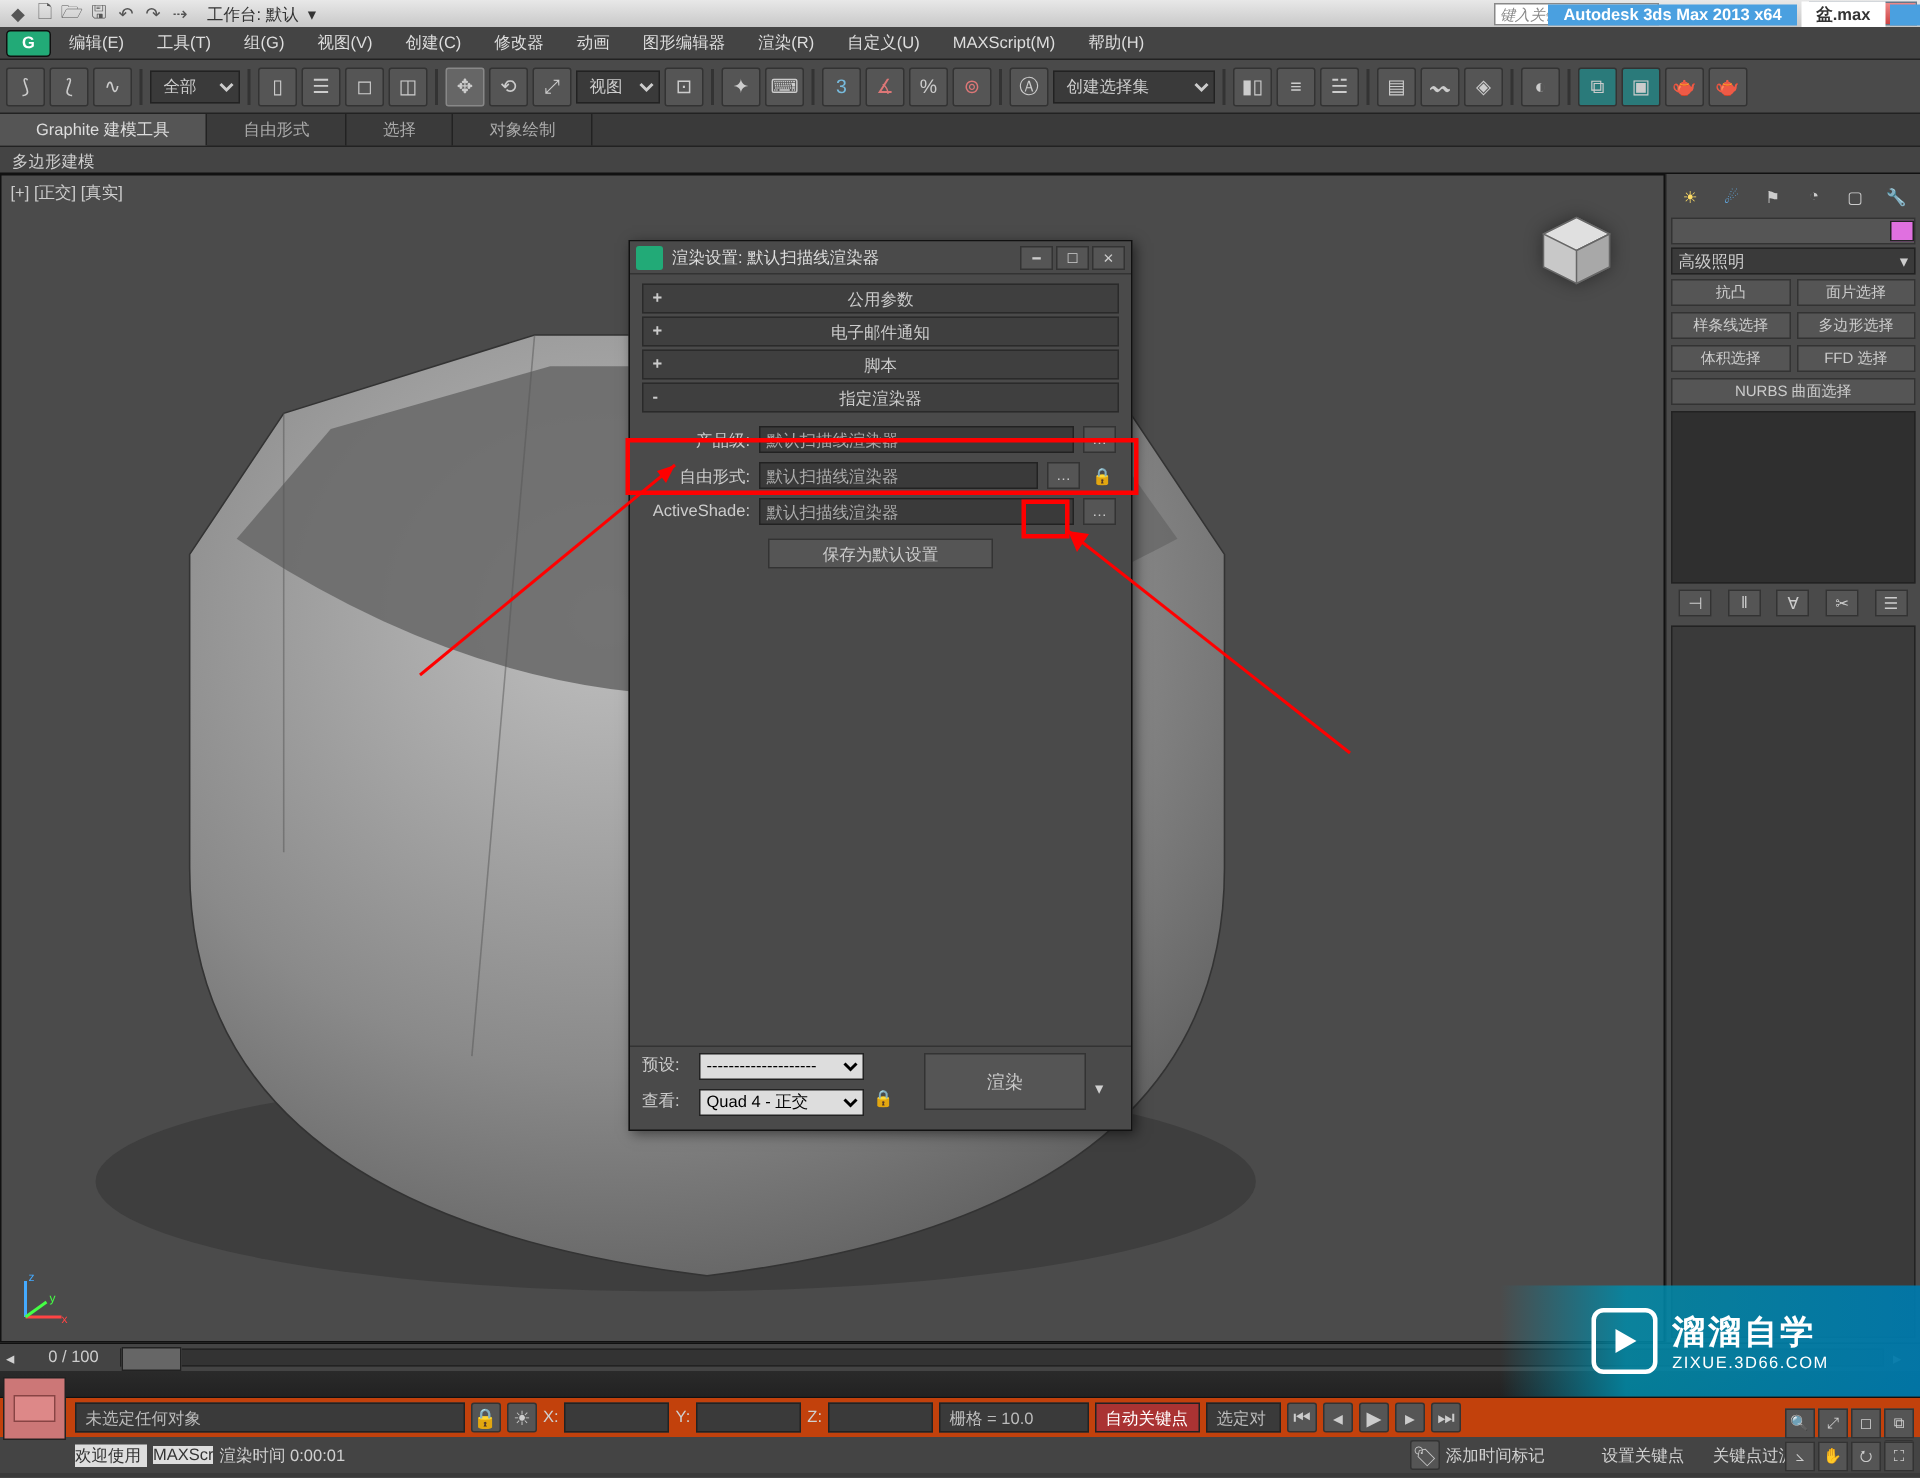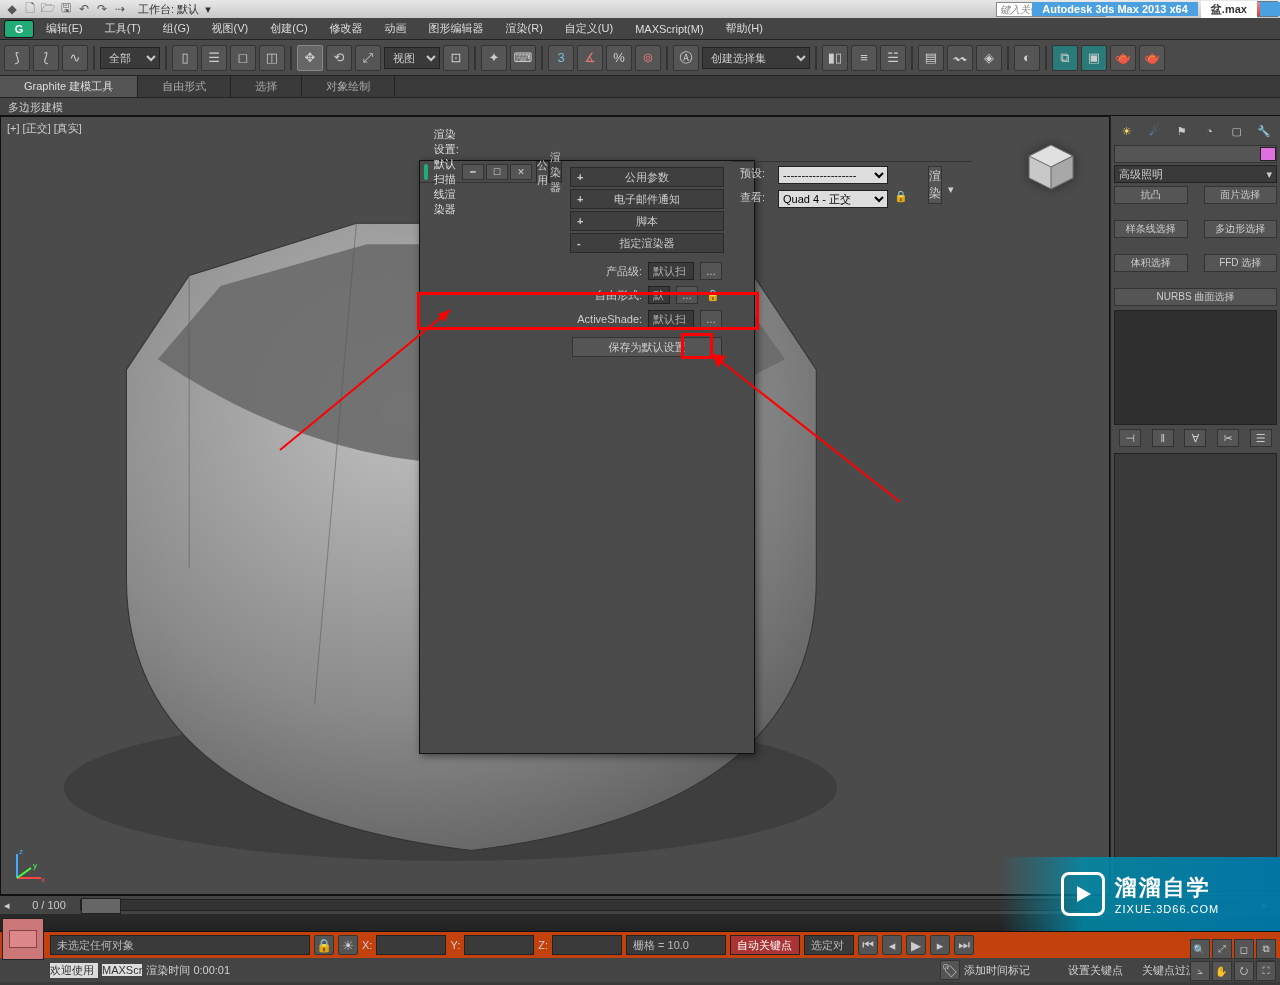--- a/index.html
+++ b/index.html
@@ -46,29 +46,29 @@
   .vcube { position:absolute; top:22px; right:30px; width:56px; height:56px; display:flex; align-items:center; justify-content:center;}
   .vcube svg { filter: drop-shadow(0 0 6px rgba(0,0,0,.4));}
   .axisgizmo { position:absolute; bottom:8px; left:8px; width:40px; height:40px;}
 
   .sidepanel { width:170px; background:#4a4a4a; border-left:1px solid #222; padding:3px; display:flex; flex-direction:column;}
   .sp-icons { display:flex; gap:2px; justify-content:space-around; padding:2px 0;}
   .sp-icons span { width:20px; height:20px; display:inline-flex; align-items:center; justify-content:center; color:#ccc;}
   .sp-hdr { height:18px; background:#555; border:1px solid #333; margin:2px 0; display:flex; align-items:center;}
   .sp-swatch { width:16px; height:14px; background:#e070e0; border:1px solid #222; margin-left:auto;}
   .sp-drop { height:18px; background:#3a3a3a; border:1px solid #222; color:#ccc; padding:0 4px; display:flex; align-items:center; justify-content:space-between; margin-bottom:3px;}
-  .sp-btns { display:grid; grid-template-columns:1fr 1fr; gap:16px; margin-bottom:4px;}
+  .sp-btns { display:grid; grid-template-columns:1fr 1fr; gap:4px; margin-bottom:4px;}
   .sp-btns button { height:18px; background:#555; border:1px solid #333; color:#ccc; font-size:10px;}
   .sp-stack { flex:0 0 115px; background:#2f2f2f; border:1px solid #222;}
   .sp-modctl { display:flex; gap:4px; padding:4px 2px; justify-content:space-around;}
   .sp-modctl span { width:22px; height:18px; background:#555; border:1px solid #333; display:inline-flex; align-items:center; justify-content:center; color:#ccc;}
   .sp-rollout { flex:1; background:#3a3a3a; border:1px solid #222; margin-top:2px;}
 
   
-  .dialog { position:absolute; left:419px; top:160px; width:336px; height:594px; background:#4a4a4a; border:1px solid #111; box-shadow:2px 2px 8px rgba(0,0,0,.5); z-index:50; display:flex; flex-direction:row;}
+  .dialog { position:absolute; left:419px; top:160px; width:336px; height:594px; background:#4a4a4a; border:1px solid #111; box-shadow:2px 2px 8px rgba(0,0,0,.5); z-index:50; display:flex; flex-direction:column;}
   .dlg-title { height:22px; background:#4a4a4a; display:flex; align-items:center; padding:0 4px; border-bottom:1px solid #333;}
   .dlg-title .dicon { width:18px; height:16px; background:#2a7; border-radius:2px; margin-right:6px;}
   .dlg-title .dtext { color:#ddd; font-size:11px;}
   .dlg-title .dbtns { margin-left:auto; display:flex; gap:2px;}
   .dlg-title .dbtns span { width:22px; height:16px; background:#555; border:1px solid #333; display:inline-flex; align-items:center; justify-content:center; font-size:9px; color:#ccc;}
   .dlg-tabs1 { display:flex; height:22px;}
   .dlg-tabs1 .dtab { flex:1; display:flex; align-items:center; justify-content:center; background:#3f3f3f; border:1px solid #2a2a2a; color:#ccc; font-size:11px;}
   .dlg-tabs2 { display:flex; height:22px;}
   .dlg-tabs2 .dtab { flex:1; display:flex; align-items:center; justify-content:center; background:#3f3f3f; border:1px solid #2a2a2a; color:#ccc; font-size:11px;}
   .dlg-tabs2 .dtab.active { background:#4a4a4a; border-bottom:none;}
@@ -298,24 +298,20 @@
 <div class="dialog">
   <div class="dlg-title">
     <div class="dicon"></div>
     <div class="dtext">渲染设置: 默认扫描线渲染器</div>
     <div class="dbtns">
       <span>━</span>
       <span>☐</span>
       <span>✕</span>
     </div>
   </div>
-  <div class="dlg-tabs2">
-    <div class="dtab active">公用</div>
-    <div class="dtab">渲染器</div>
-  </div>
   <div class="dlg-body">
     <div class="rollhdr">
         <span class="plm">+</span>
         <span>公用参数</span>
       </div>
     <div class="rollhdr">
         <span class="plm">+</span>
         <span>电子邮件通知</span>
       </div>
     <div class="rollhdr">

